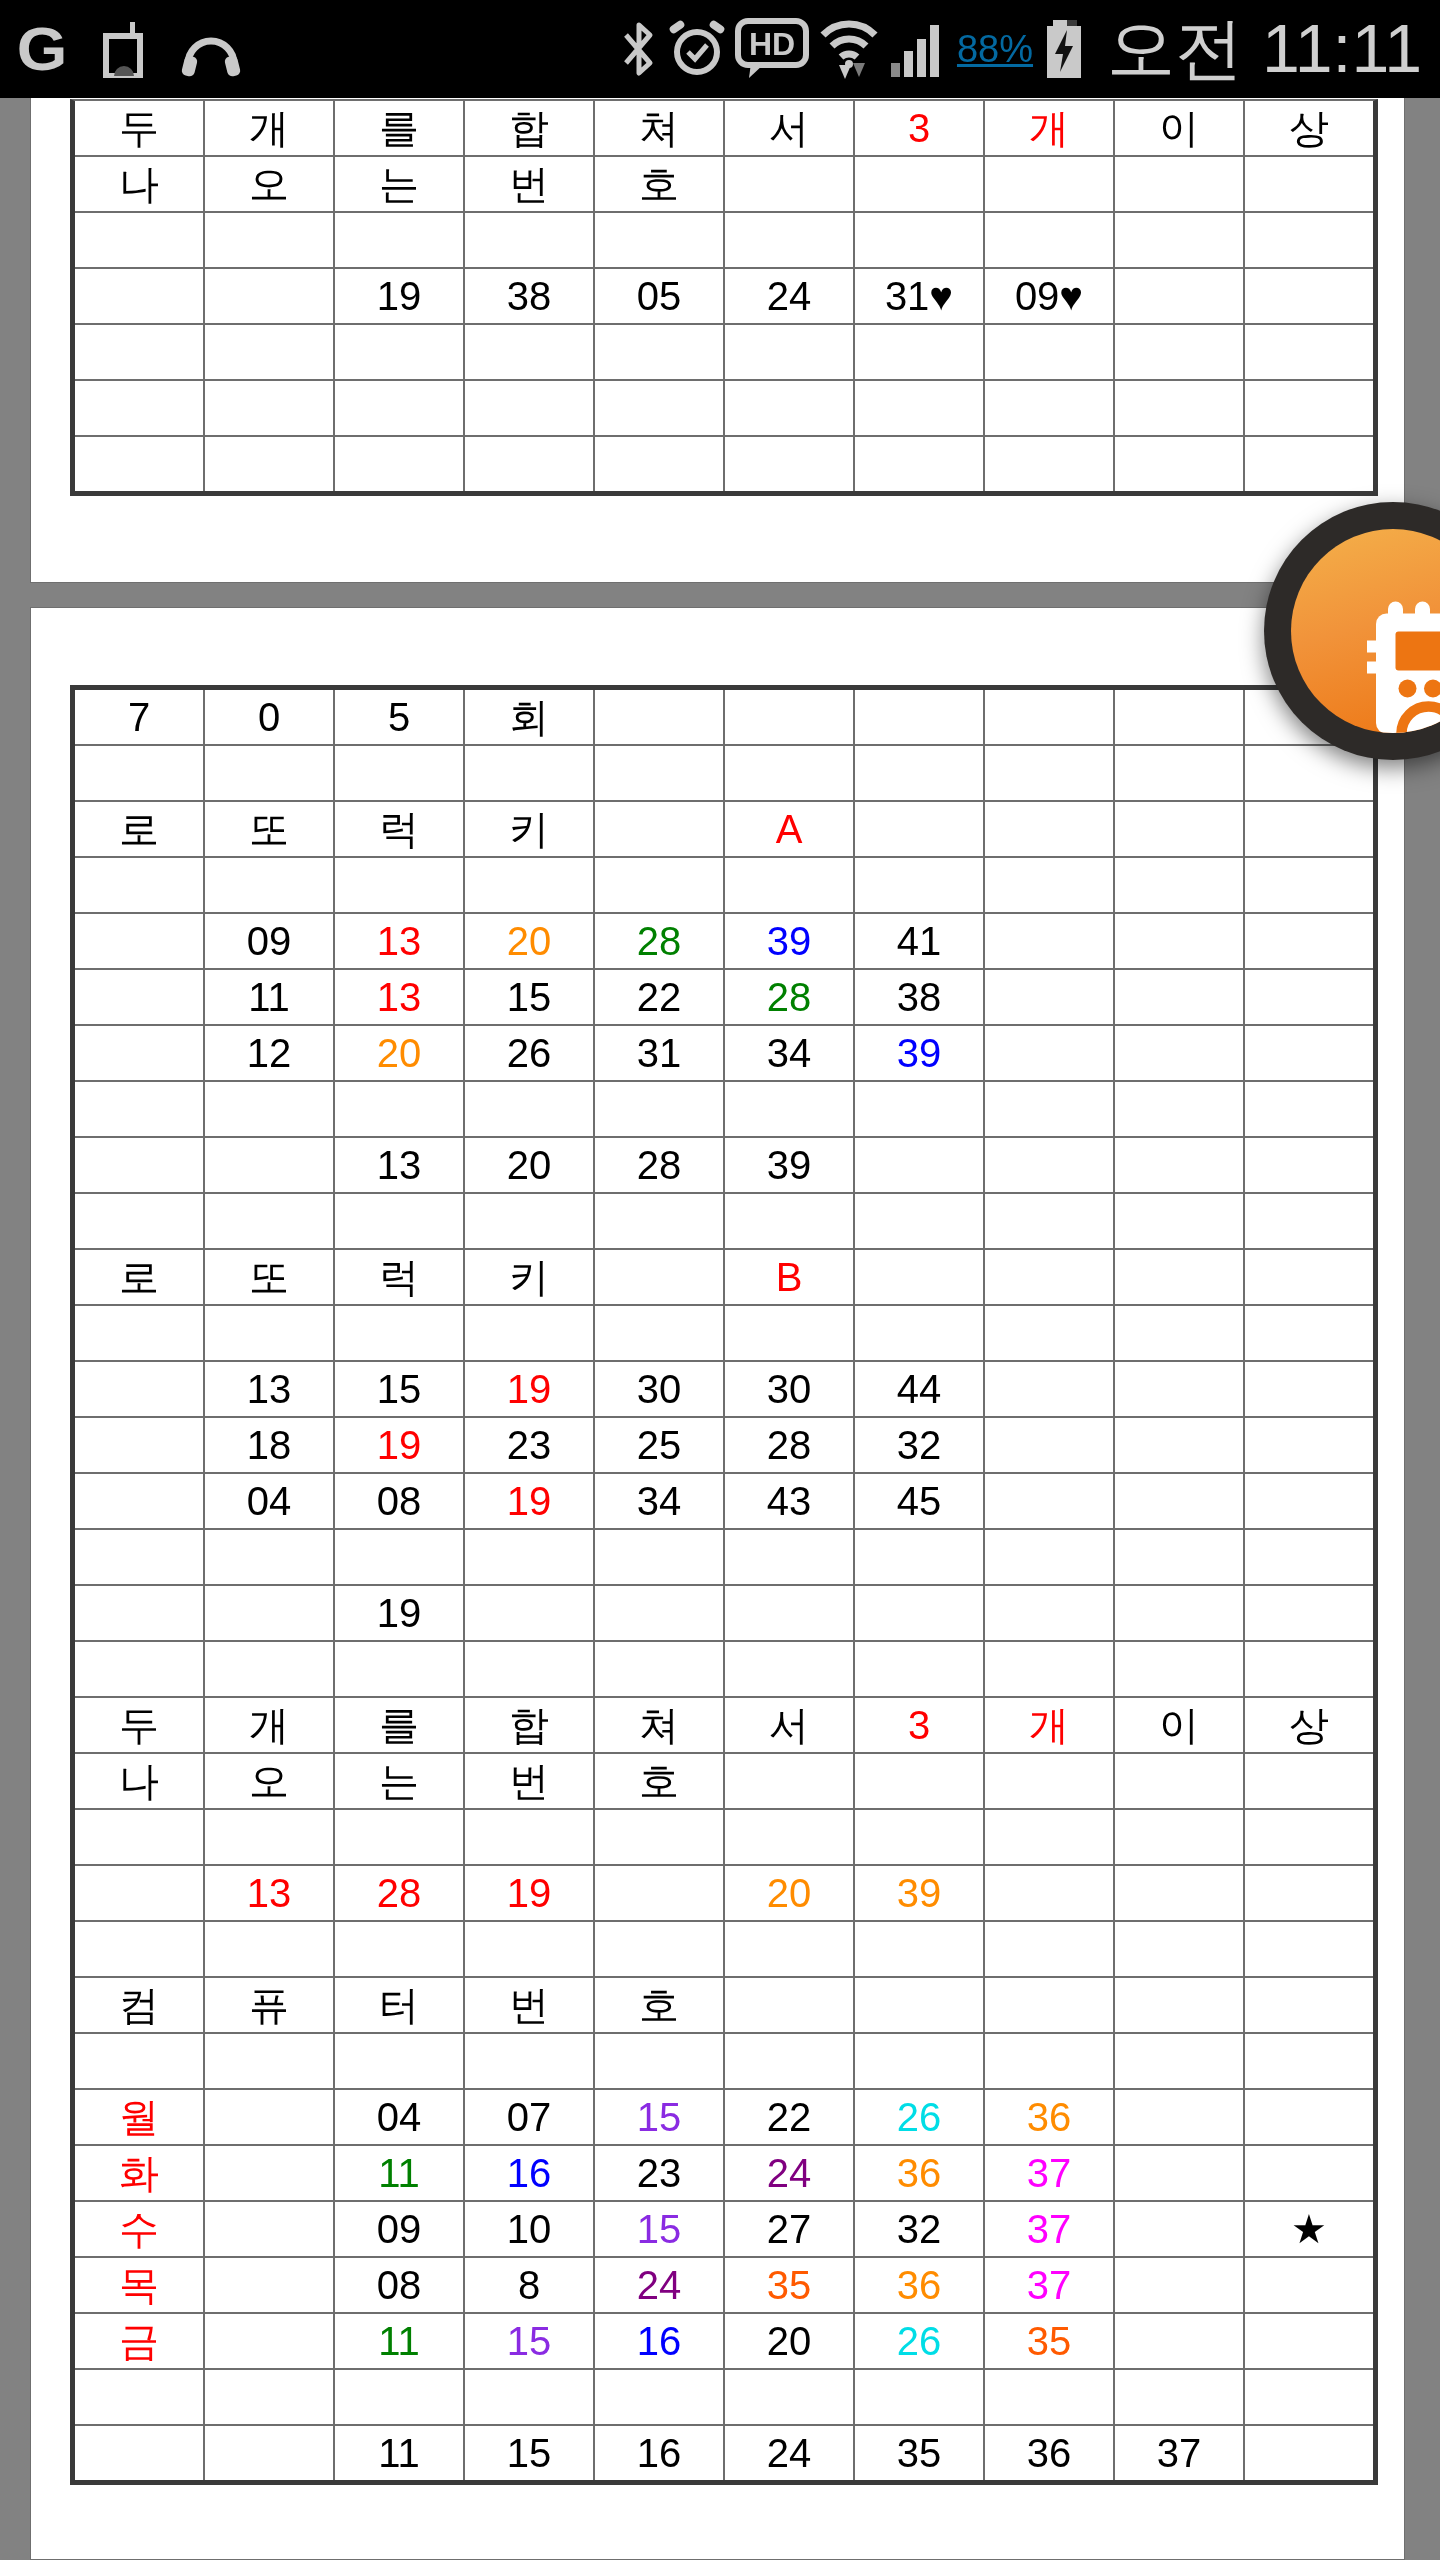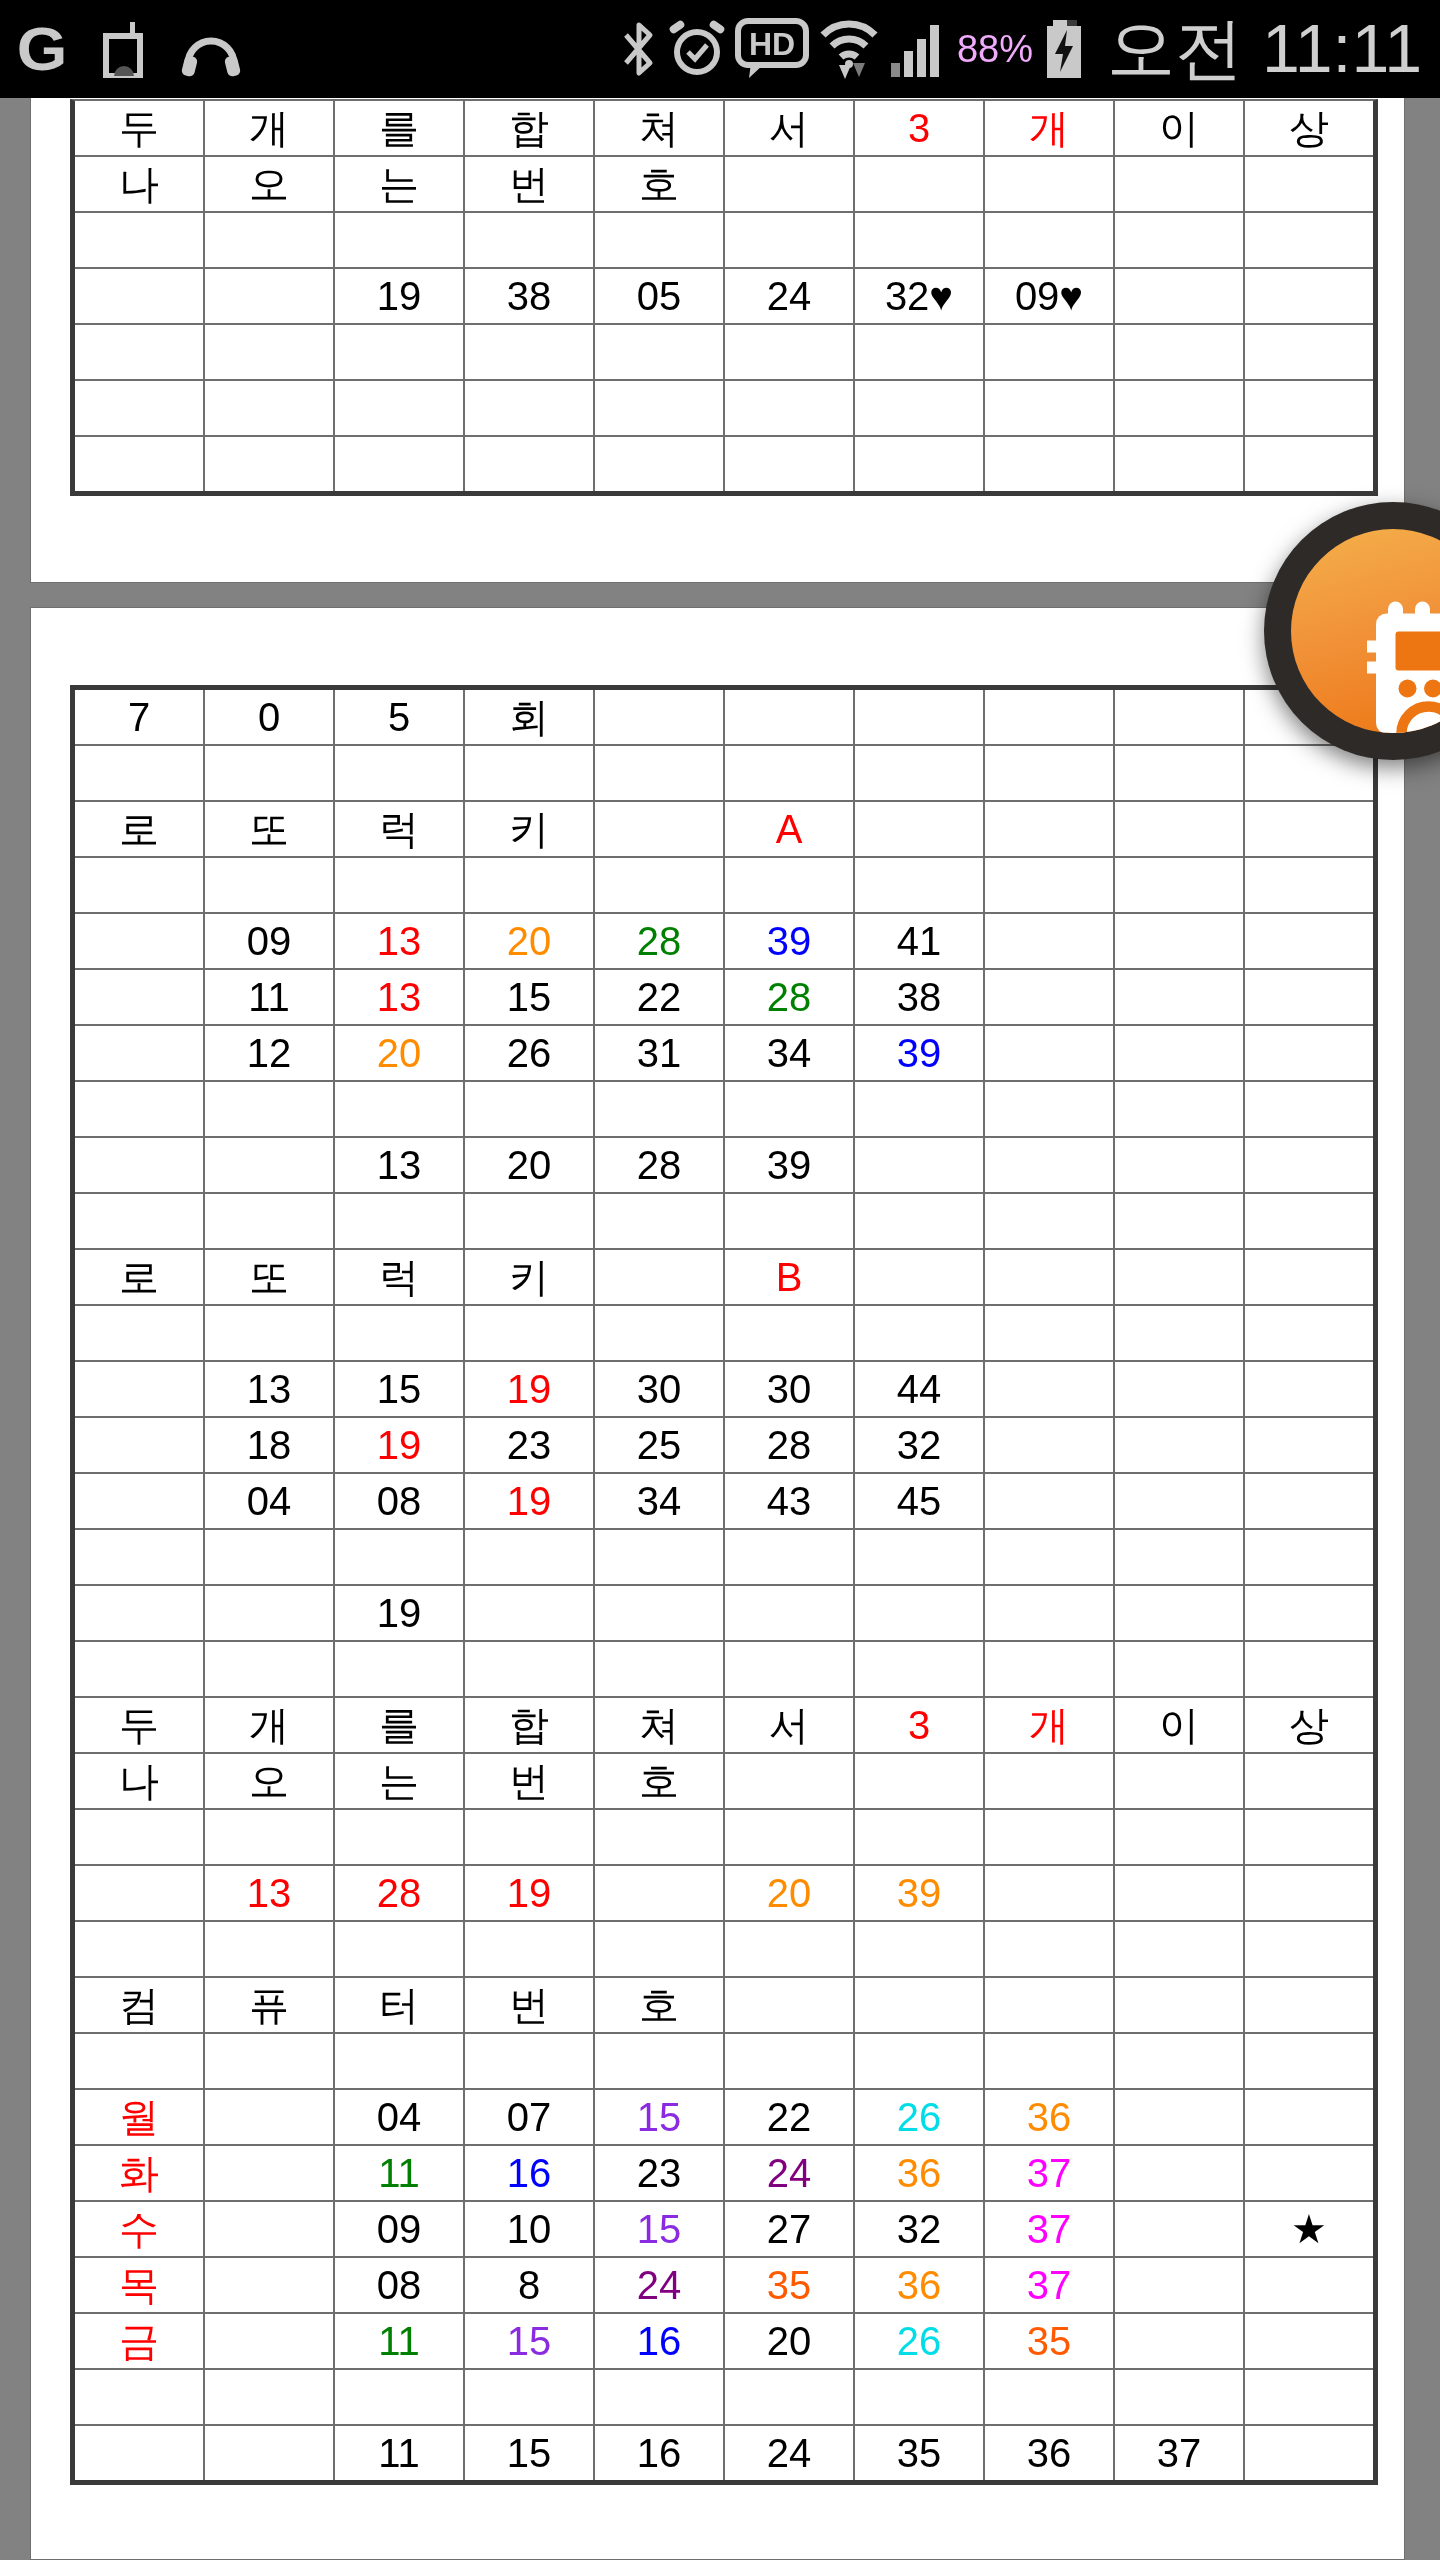--- a/index.html
+++ b/index.html
@@ -9,21 +9,21 @@
   }
   
   .statusbar{
     position:absolute;left:0;top:0;width:1440px;height:98px;background:#000;
     display:flex;align-items:center;padding:0 18px;box-sizing:border-box;
   }
   .sb-left{display:flex;align-items:center;gap:30px;}
   .sb-right{display:flex;align-items:center;gap:8px;margin-left:auto;}
   .sb-ico{display:block;}
   .g-logo{color:#c9c9c9;font-size:62px;font-weight:700;line-height:1;transform:scaleX(1.05);}
-  .sb-pct{color:#f0abfc;font-size:38px;margin:8px 2px;}
+  .sb-pct{color:#0369a1;font-size:38px;margin:8px 2px;text-decoration:underline;}
   .sb-time{color:#cfcfcf;font-size:68px;margin-left:14px;white-space:nowrap;}
   
   .page{position:absolute;background:#fff;border:1px solid #6f6f6f;box-sizing:border-box;}
   .page1{left:30px;top:98px;width:1375px;height:485px;border-top:none;}
   .page2{left:30px;top:607px;width:1375px;height:1953px;}
   
   .tbl{
     display:grid;gap:2px;background:#6e6e6e;width:max-content;
     border:5px solid #3a3a3a;position:absolute;
   }
@@ -134,21 +134,21 @@
       <div class="cell"></div>
       <div class="cell"></div>
       <div class="cell"></div>
       <div class="cell"></div>
       <div class="cell"></div>
       <div class="cell"></div>
       <div class="cell">19</div>
       <div class="cell">38</div>
       <div class="cell">05</div>
       <div class="cell">24</div>
-      <div class="cell">32♥</div>
+      <div class="cell">31♥</div>
       <div class="cell">09♥</div>
       <div class="cell"></div>
       <div class="cell"></div>
       <div class="cell"></div>
       <div class="cell"></div>
       <div class="cell"></div>
       <div class="cell"></div>
       <div class="cell"></div>
       <div class="cell"></div>
       <div class="cell"></div>

